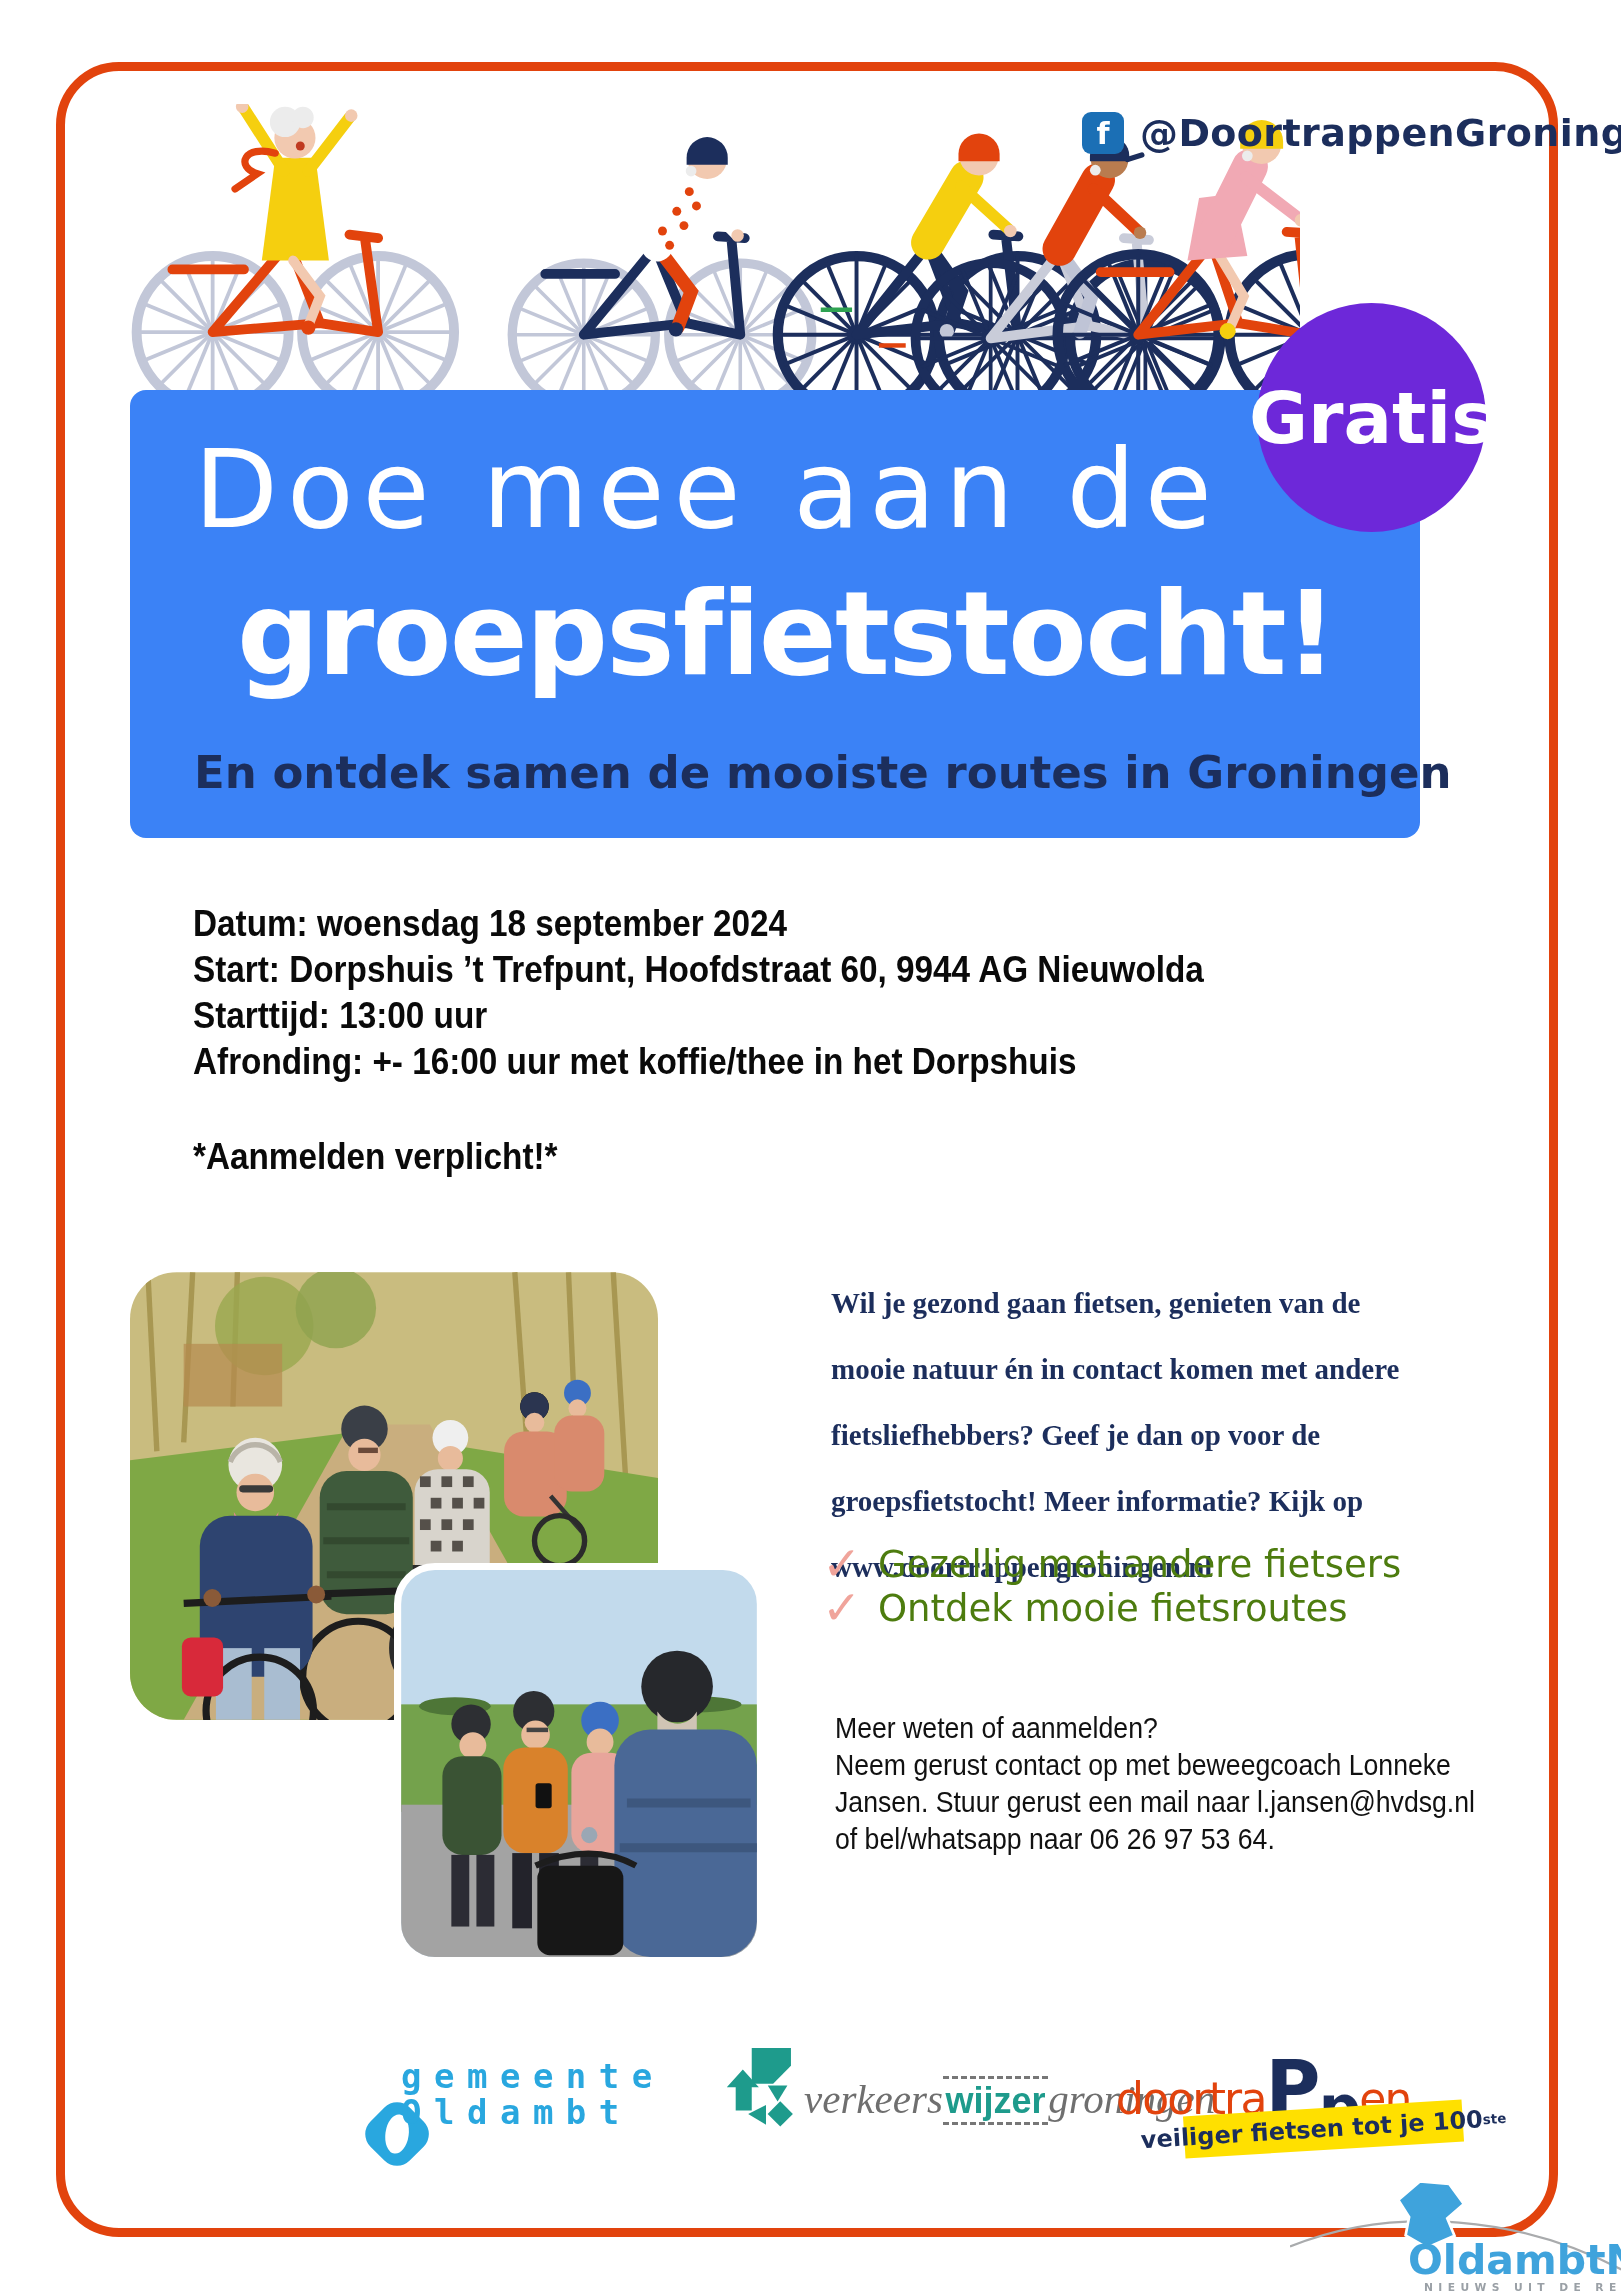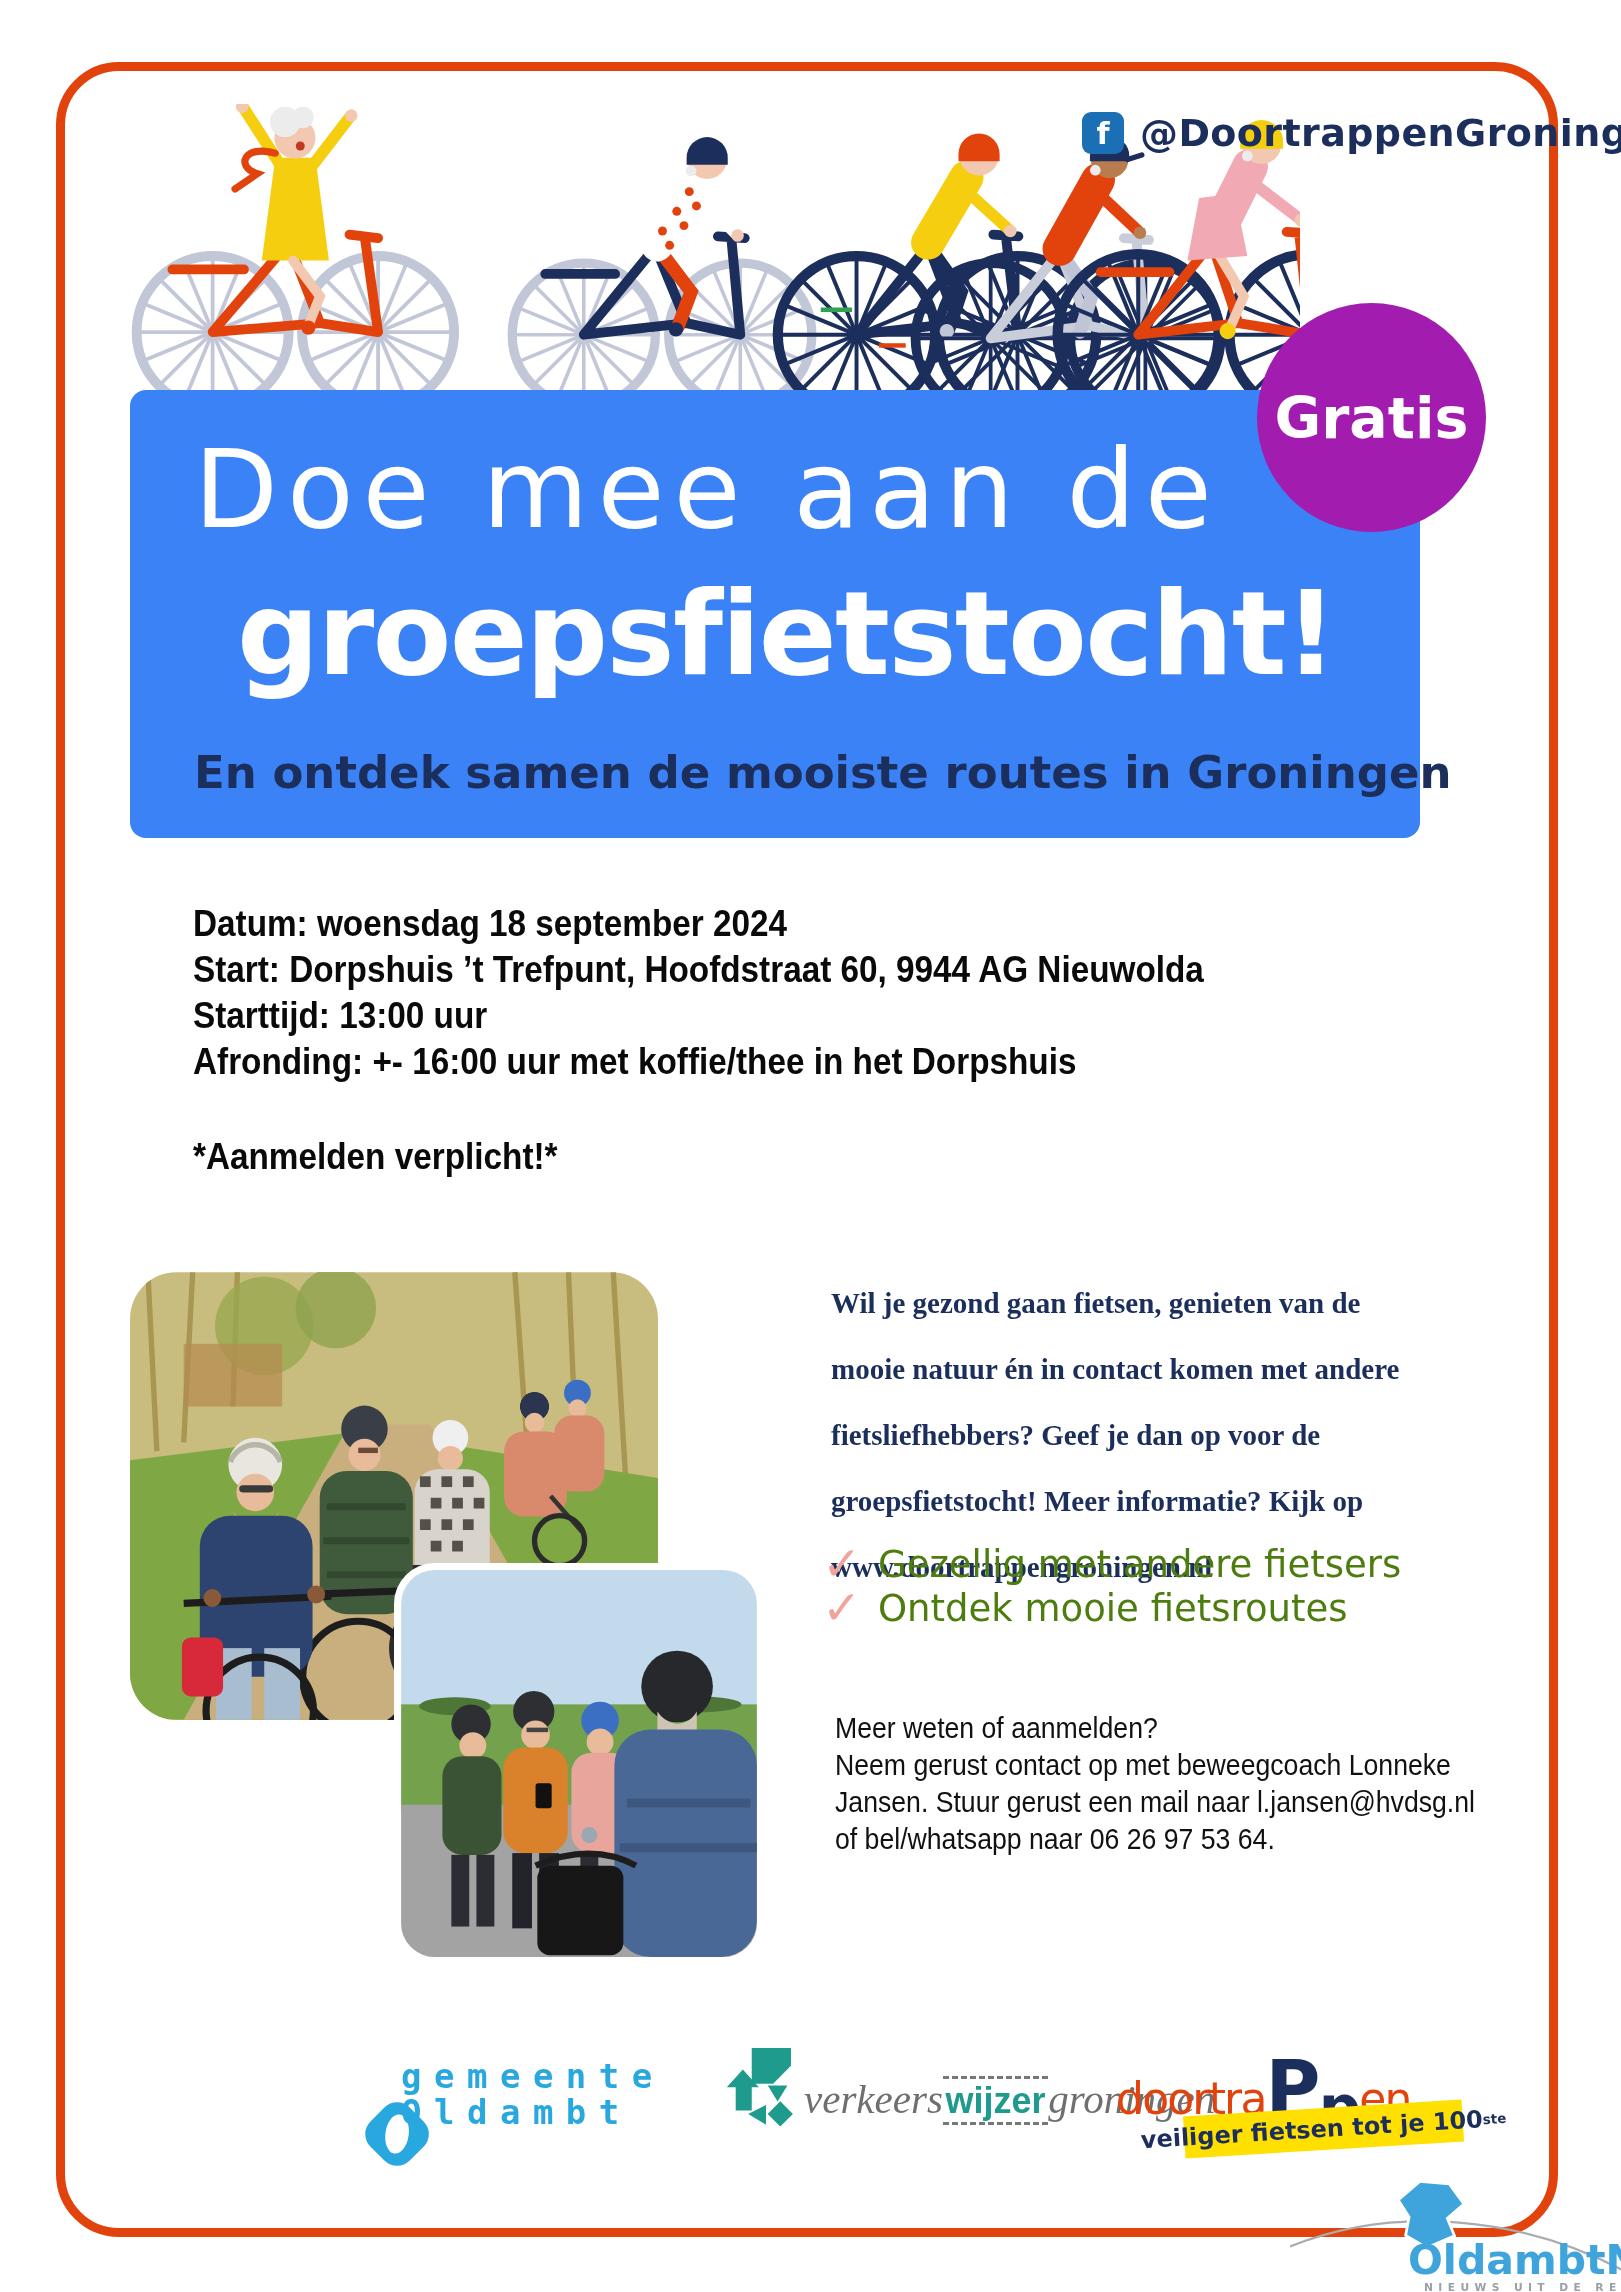--- a/index.html
+++ b/index.html
@@ -21,22 +21,22 @@
 
   
   .hero{position:absolute;left:130px;top:390px;width:1290px;height:448px;background:#3b82f6;
         border-radius:16px;z-index:2;}
   .hero-l1{position:absolute;left:64px;top:36px;color:#ffffff;font-size:109px;font-weight:400;letter-spacing:9px;white-space:nowrap;}
   .hero-l2{position:absolute;left:59px;top:177px;color:#ffffff;font-size:115px;font-weight:bold;letter-spacing:-1.8px;white-space:nowrap;margin-left:48px;}
   .hero-sub{position:absolute;left:64px;top:356px;color:#1c2e5c;font-size:45px;font-weight:bold;white-space:nowrap;text-align:right;}
 
   
   .gratis{position:absolute;left:1257px;top:303px;width:229px;height:229px;border-radius:50%;
-          background:#a21caf;color:#ffffff;display:flex;align-items:center;justify-content:center;
-          font-size:57px;font-weight:bold;z-index:3;}
+          background:#6d28d9;color:#ffffff;display:flex;align-items:center;justify-content:center;
+          font-size:72px;font-weight:bold;z-index:3;}
 
   
   .cond{font-family:"Liberation Sans",sans-serif;transform:scaleX(.9);transform-origin:0 0;}
   .details{position:absolute;left:193px;top:901px;color:#0a0a0a;font-weight:bold;font-size:37px;line-height:46px;z-index:2;}
   .details .ln{white-space:nowrap;}
   .details .note{margin-top:49px;white-space:nowrap;}
 
   
   .photo1{position:absolute;left:130px;top:1272px;width:528px;height:448px;border-radius:47px;overflow:hidden;z-index:2;}
   .photo2{position:absolute;left:394px;top:1563px;width:370px;height:401px;border-radius:41px;overflow:hidden;

